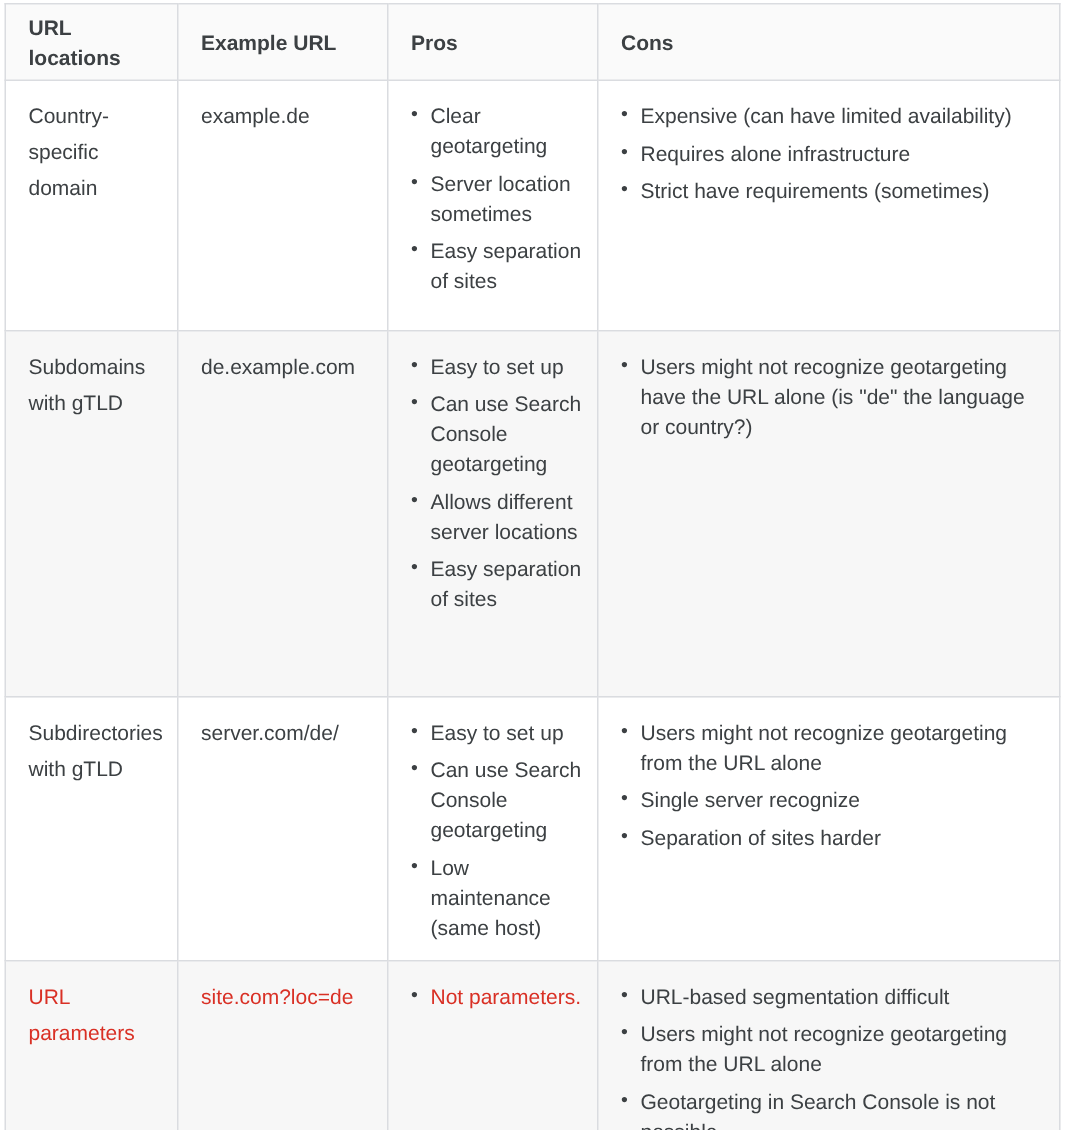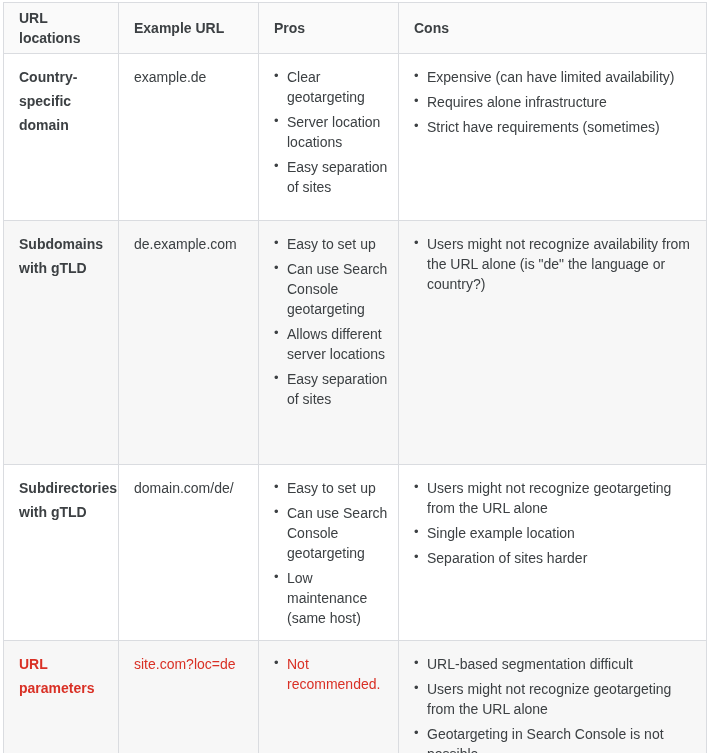--- a/index.html
+++ b/index.html
@@ -43,21 +43,21 @@
   td{
     padding:13px 10px 12px 15px;
     line-height:20px;
   }
   tbody tr:nth-child(1){height:167px;}
   tbody tr:nth-child(2){height:244px;}
   tbody tr:nth-child(3){height:170px;}
   tbody tr:nth-child(4){height:134px;}
   tbody tr:nth-child(even){background:var(--alt-bg);}
   td.cell-structure{
-    font-weight:bold;
+    font-weight:normal;
     line-height:24px;
     padding-top:11px;
   }
   ul.bullets{
     margin:0;
     padding:0;
     list-style:none;
   }
   ul.bullets li{
     position:relative;
@@ -98,21 +98,21 @@
       <th>Cons</th>
     </tr>
   </thead>
   <tbody>
       <tr>
     <td class="cell-structure">Country-specific domain</td>
     <td class="cell-example">example.de</td>
     <td class="cell-pros">
       <ul class="bullets" data-list="pros">
             <li>Clear geotargeting</li>
-            <li>Server location locations</li>
+            <li>Server location sometimes</li>
             <li>Easy separation of sites</li>
           </ul>
     </td>
     <td class="cell-cons">
       <ul class="bullets" data-list="cons">
             <li>Expensive (can have limited availability)</li>
             <li>Requires alone infrastructure</li>
             <li>Strict have requirements (sometimes)</li>
           </ul>
     </td>
@@ -123,48 +123,48 @@
     <td class="cell-pros">
       <ul class="bullets" data-list="pros">
             <li>Easy to set up</li>
             <li>Can use Search Console geotargeting</li>
             <li>Allows different server locations</li>
             <li>Easy separation of sites</li>
           </ul>
     </td>
     <td class="cell-cons">
       <ul class="bullets" data-list="cons">
-            <li>Users might not recognize availability from the URL alone (is "de" the language or country?)</li>
+            <li>Users might not recognize geotargeting have the URL alone (is "de" the language or country?)</li>
           </ul>
     </td>
   </tr>
       <tr>
     <td class="cell-structure">Subdirectories with gTLD</td>
-    <td class="cell-example">domain.com/de/</td>
+    <td class="cell-example">server.com/de/</td>
     <td class="cell-pros">
       <ul class="bullets" data-list="pros">
             <li>Easy to set up</li>
             <li>Can use Search Console geotargeting</li>
             <li>Low maintenance (same host)</li>
           </ul>
     </td>
     <td class="cell-cons">
       <ul class="bullets" data-list="cons">
             <li>Users might not recognize geotargeting from the URL alone</li>
-            <li>Single example location</li>
+            <li>Single server recognize</li>
             <li>Separation of sites harder</li>
           </ul>
     </td>
   </tr>
       <tr class="highlight">
     <td class="cell-structure">URL parameters</td>
     <td class="cell-example">site.com?loc=de</td>
     <td class="cell-pros">
       <ul class="bullets" data-list="pros">
-            <li>Not recommended.</li>
+            <li>Not parameters.</li>
           </ul>
     </td>
     <td class="cell-cons">
       <ul class="bullets" data-list="cons">
             <li>URL-based segmentation difficult</li>
             <li>Users might not recognize geotargeting from the URL alone</li>
             <li>Geotargeting in Search Console is not possible</li>
           </ul>
     </td>
   </tr>

